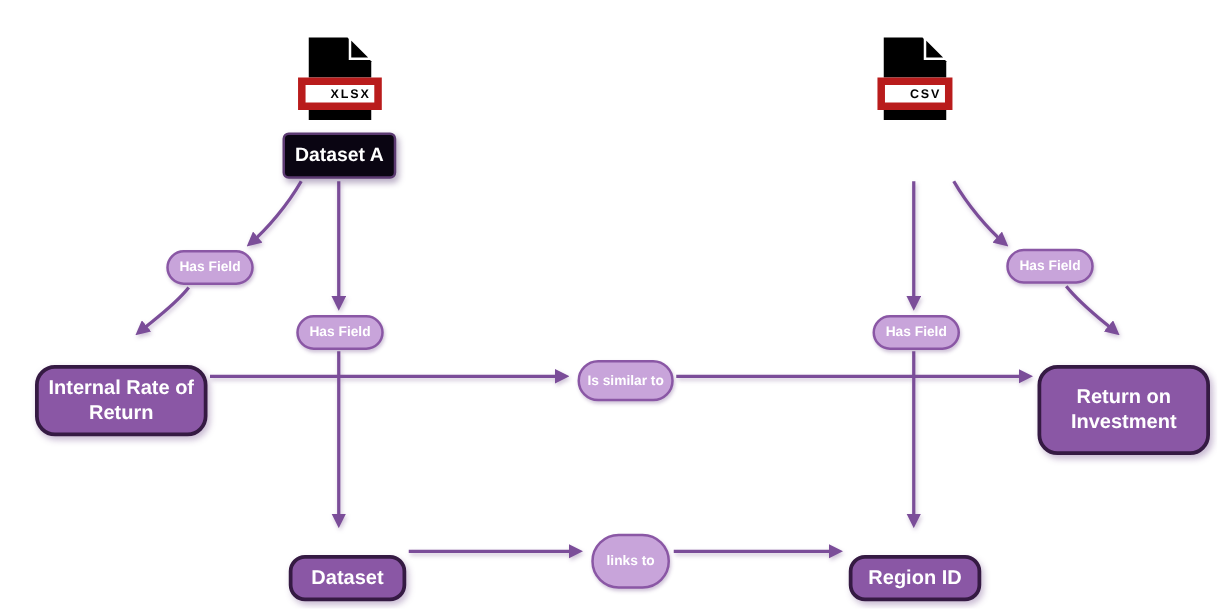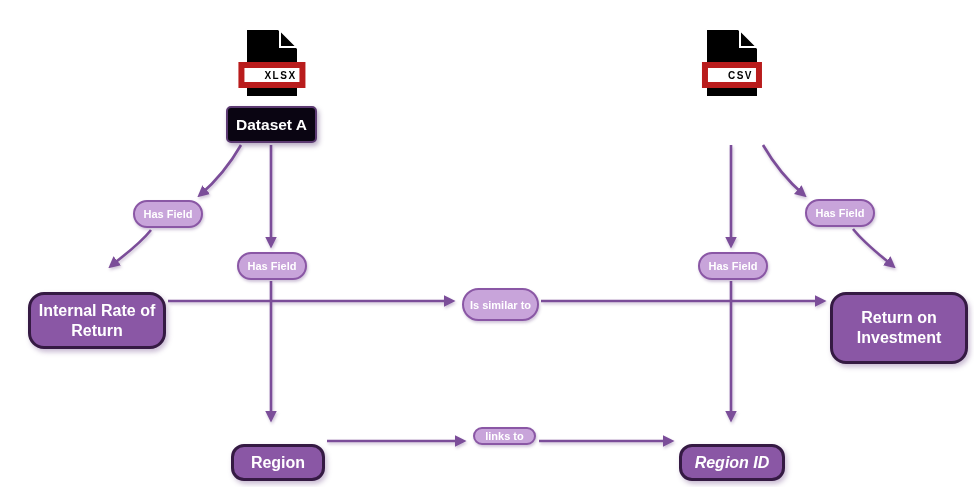--- a/index.html
+++ b/index.html
@@ -110,38 +110,38 @@
     <span>Dataset A</span>
   </div>
 
   <div class="abs entity" style="left:28px;top:272px;width:138px;height:57px;">
     <span>Internal Rate of Return</span>
   </div>
   <div class="abs entity" style="left:830px;top:272px;width:138px;height:72px;">
     <span>Return on Investment</span>
   </div>
   <div class="abs entity small" style="left:231px;top:424px;width:94px;height:37px;">
-    <span>Region</span>
+    <span>Dataset</span>
   </div>
-  <div class="abs entity small" style="left:679px;top:424px;width:106px;height:37px;font-style:italic;">
+  <div class="abs entity small" style="left:679px;top:424px;width:106px;height:37px;">
     <span>Region ID</span>
   </div>
 
   <div class="abs pill" style="left:133px;top:200px;width:70px;height:28px;">
     <span>Has Field</span>
   </div>
   <div class="abs pill" style="left:237px;top:252px;width:70px;height:28px;">
     <span>Has Field</span>
   </div>
   <div class="abs pill" style="left:698px;top:252px;width:70px;height:28px;">
     <span>Has Field</span>
   </div>
   <div class="abs pill" style="left:805px;top:199px;width:70px;height:28px;">
     <span>Has Field</span>
   </div>
   <div class="abs pill" style="left:462px;top:288px;width:77px;height:33px;">
     <span>Is similar to</span>
   </div>
-  <div class="abs pill" style="left:473px;top:427px;width:63px;height:18px;">
+  <div class="abs pill" style="left:473px;top:427px;width:63px;height:44px;">
     <span>links to</span>
   </div>
 
 </div>
 
 </body></html>

